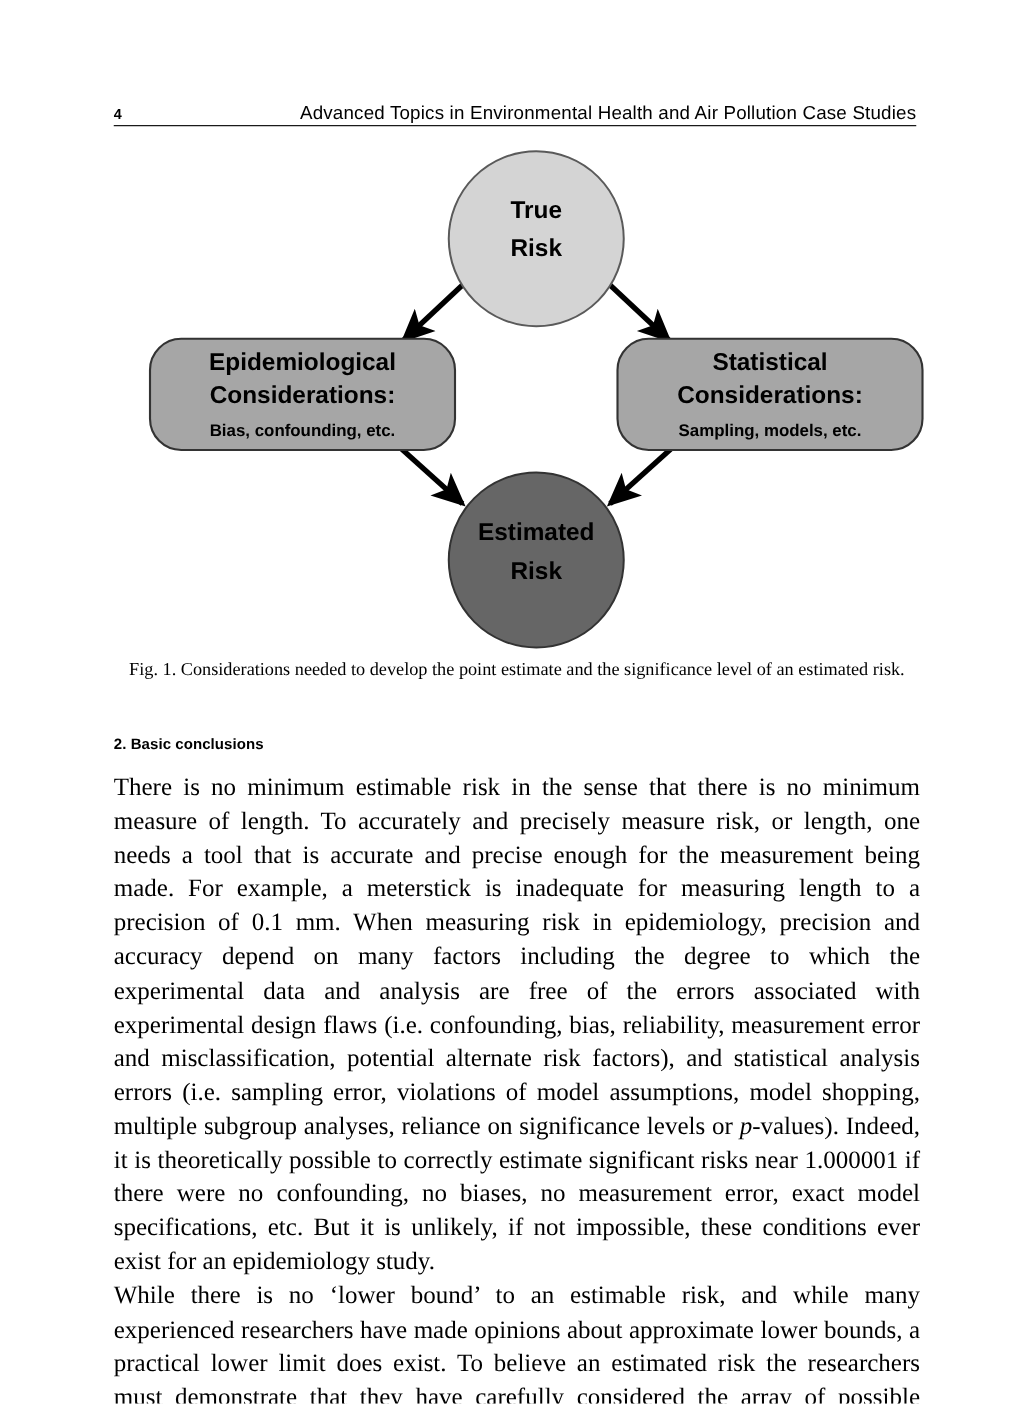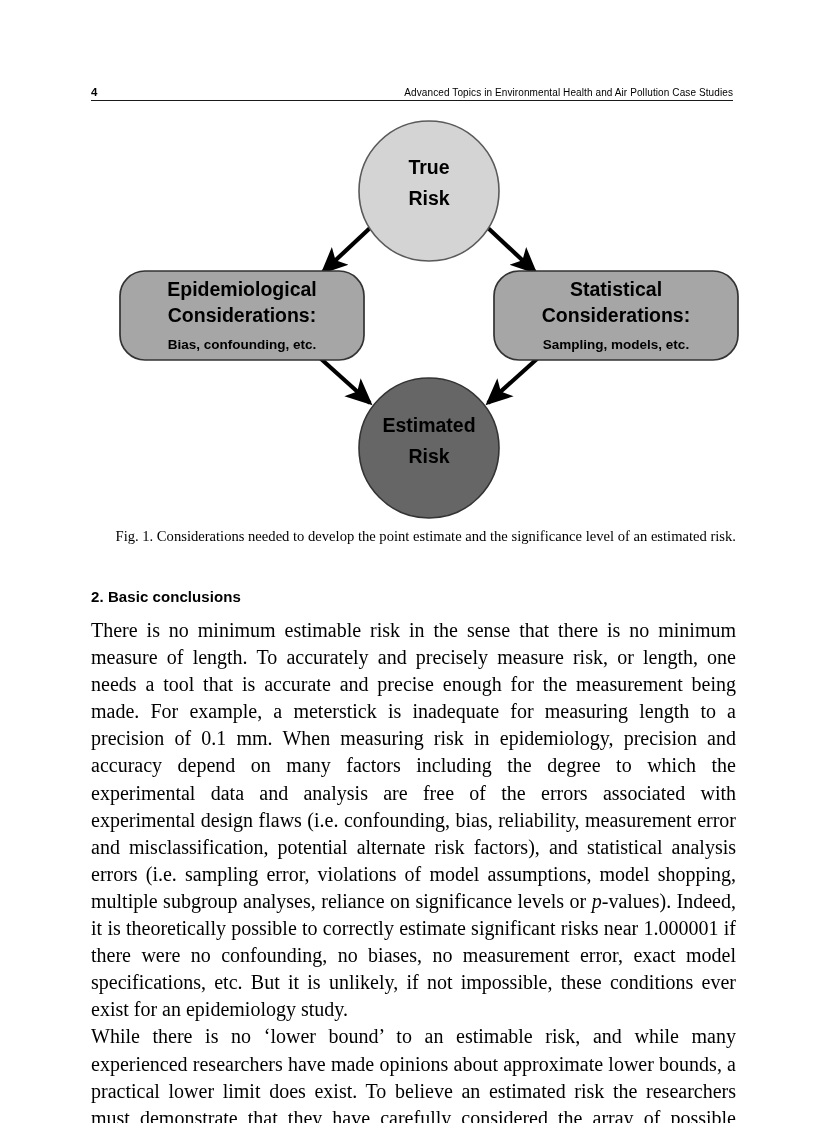--- a/index.html
+++ b/index.html
@@ -32,21 +32,21 @@
     padding-bottom: 2px;
   }
   .folio {
     font-family: "Liberation Sans", sans-serif;
     font-size: 11.5px;
     font-weight: bold;
     line-height: 1;
   }
   .head-title {
     font-family: "Liberation Sans", sans-serif;
-    font-size: 10px;
+    font-size: 15px;
     line-height: 1;
     letter-spacing: 0.01em;
     text-align: center;
   }
 
   
   .figure {
     position: absolute;
     left: 108px;
     top: 108px;
@@ -65,31 +65,31 @@
 
   
   .caption {
     position: absolute;
     left: 91px;
     top: 527px;
     width: 645px;
     font-family: "Liberation Serif", serif;
     font-size: 14.6px;
     line-height: 1.32;
-    text-align: right;
+    text-align: center;
   }
 
   
   .section-heading {
     position: absolute;
     left: 91px;
     top: 588px;
     width: 645px;
     font-family: "Liberation Sans", sans-serif;
-    font-size: 15px;
+    font-size: 12px;
     font-weight: bold;
     letter-spacing: 0.005em;
   }
 
   
   .body-text {
     position: absolute;
     left: 91px;
     top: 617px;
     width: 645px;

